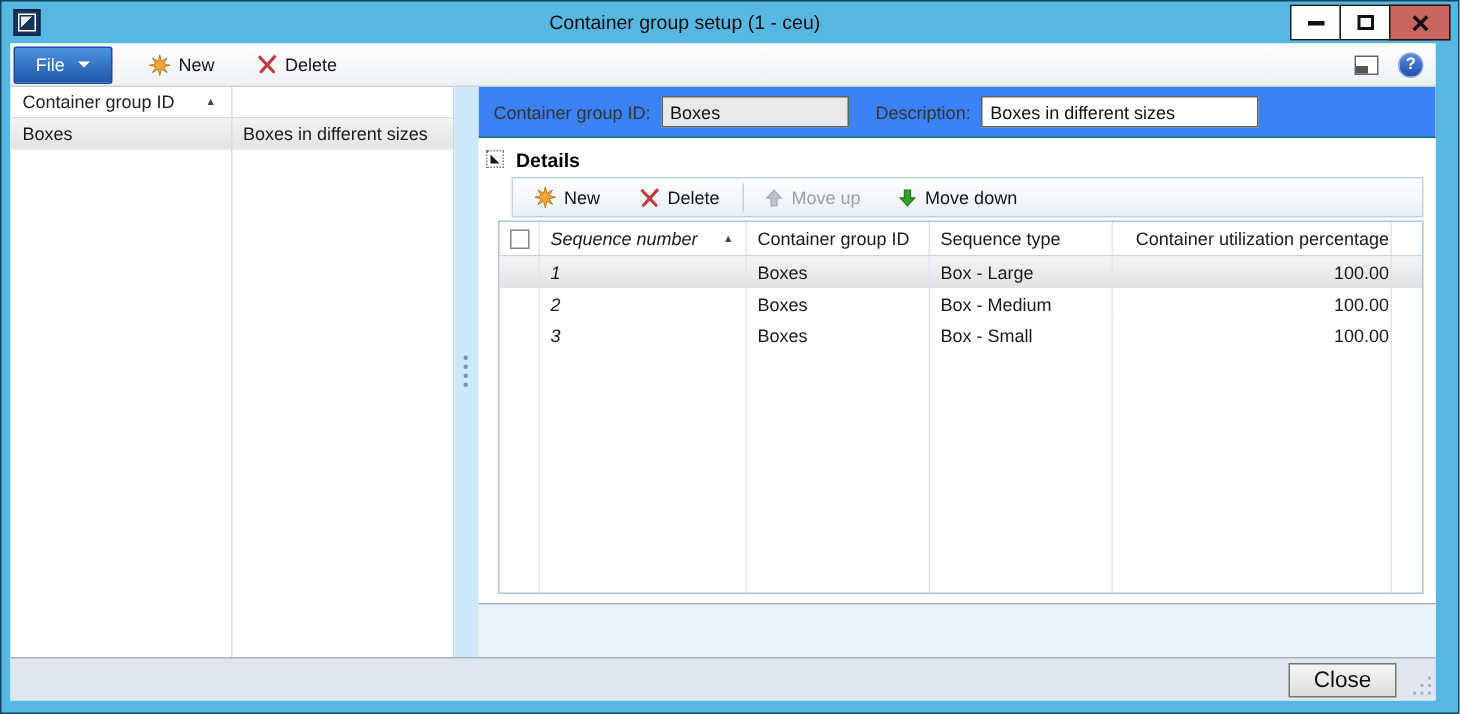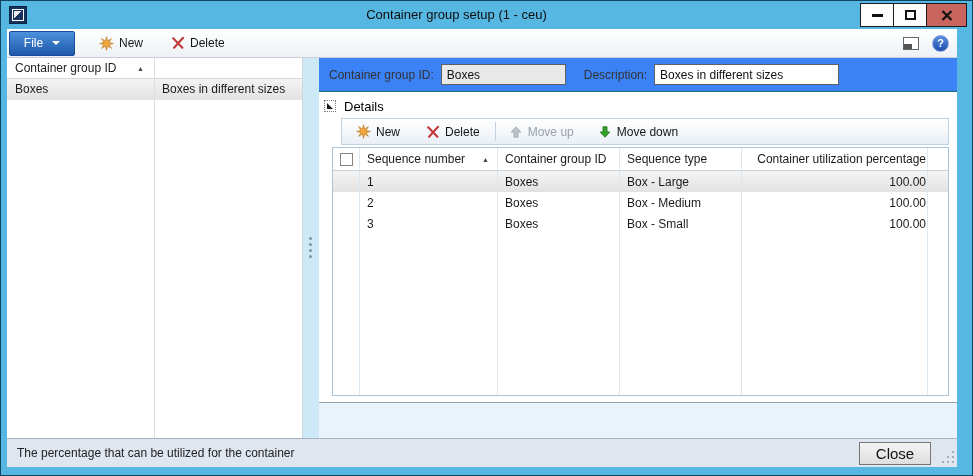--- a/index.html
+++ b/index.html
@@ -71,38 +71,38 @@
   .fld-disabled { width:125px; background:#e9e9e9; margin-left:7px; }
   .fld-white { width:185px; background:#fff; margin-left:7px; }
   .fld-label2 { margin-left:18px;text-align:right; }
   
   .details { flex:1; display:flex; flex-direction:column; min-height:0; }
   .details-header { flex:0 0 22px; margin-top:3px; display:flex; align-items:center;
     gap:8px; padding-left:5px; cursor:default; }
   .collapse-icon { width:12px; height:12px; border:1px dotted #7a7a7a; background:#fff; position:relative; }
   .collapse-icon::after { content:""; position:absolute; left:2px; bottom:2px; width:0; height:0;
     border-left:6px solid #1a1a1a; border-top:6px solid transparent; }
-  .details-title { font-weight:normal; font-size:13px; color:#000; }
+  .details-title { font-weight:bold; font-size:13px; color:#000; }
   .details-toolbar { flex:0 0 27px; margin:1px 8px 0 22px; border:1px solid #bed2e4;
     background:linear-gradient(#ffffff,#e9eff6); display:flex; align-items:center; font-size:12px; }
   .dtb-btn { display:flex; align-items:center; gap:5px; color:#151515; cursor:default; white-space:nowrap; }
   .dtb-sep { width:1px; height:19px; background:#c4d2e0; margin:0 13px 0 15px; }
   .dtb-btn.disabled { color:#9aa2ab; }
   .gap14 { width:14px; } .gap26 { width:26px; } .gap24 { width:24px; }
   
   .details-table { flex:0 0 249px; margin:2px 8px 0 13px; border:1px solid #a9c4da;
     display:flex; flex-direction:column; font-size:12px; background:#fff; overflow:hidden; }
   .t-row { display:flex; flex:0 0 21px; align-items:center; }
   .t-row.header { flex:0 0 23px; border-bottom:1px solid #c9d2da; color:#222; }
   .t-row.selected { background:linear-gradient(#f4f4f4,#e2e2e2); }
   .t-row.filler { flex:1; align-items:stretch; }
   .tc { border-right:1px solid #dde7f0; height:100%; display:flex; align-items:center;
     padding-left:7px; overflow:hidden; white-space:nowrap; color:#1a1a1a; }
   .c0 { flex:0 0 27px; justify-content:center; padding-left:0; }
-  .c1 { flex:0 0 138px; justify-content:space-between; padding-right:8px; }
+  .c1 { flex:0 0 138px; justify-content:space-between; padding-right:8px;font-style:italic; }
   .c2 { flex:0 0 122px; }
   .c3 { flex:0 0 122px; }
   .c4 { flex:0 0 186px; justify-content:flex-end; padding-right:1px; padding-left:0; }
   .c5 { flex:1; border-right:none; }
   .t-row .c1.data { justify-content:flex-start; }
   .checkbox { width:13px; height:13px; border:1px solid #848484; background:#fff; }
   .details-gap { flex:0 0 6px; background:#fff; }
   .details-line { flex:0 0 1px; background:#99a3ad; }
   .details-filler { flex:1; background:#e9f3fb; }
   
@@ -289,19 +289,18 @@
           </div>
 
           <div class="details-gap"></div>
           <div class="details-line"></div>
           <div class="details-filler"></div>
         </div>
       </div>
     </div>
 
     <div class="statusbar">
-      <span>The percentage that can be utilized for the container</span>
       <div class="close-btn">Close</div>
       <div class="resize-grip"></div>
     </div>
 
   </div>
 </div>
 
 </body></html>

